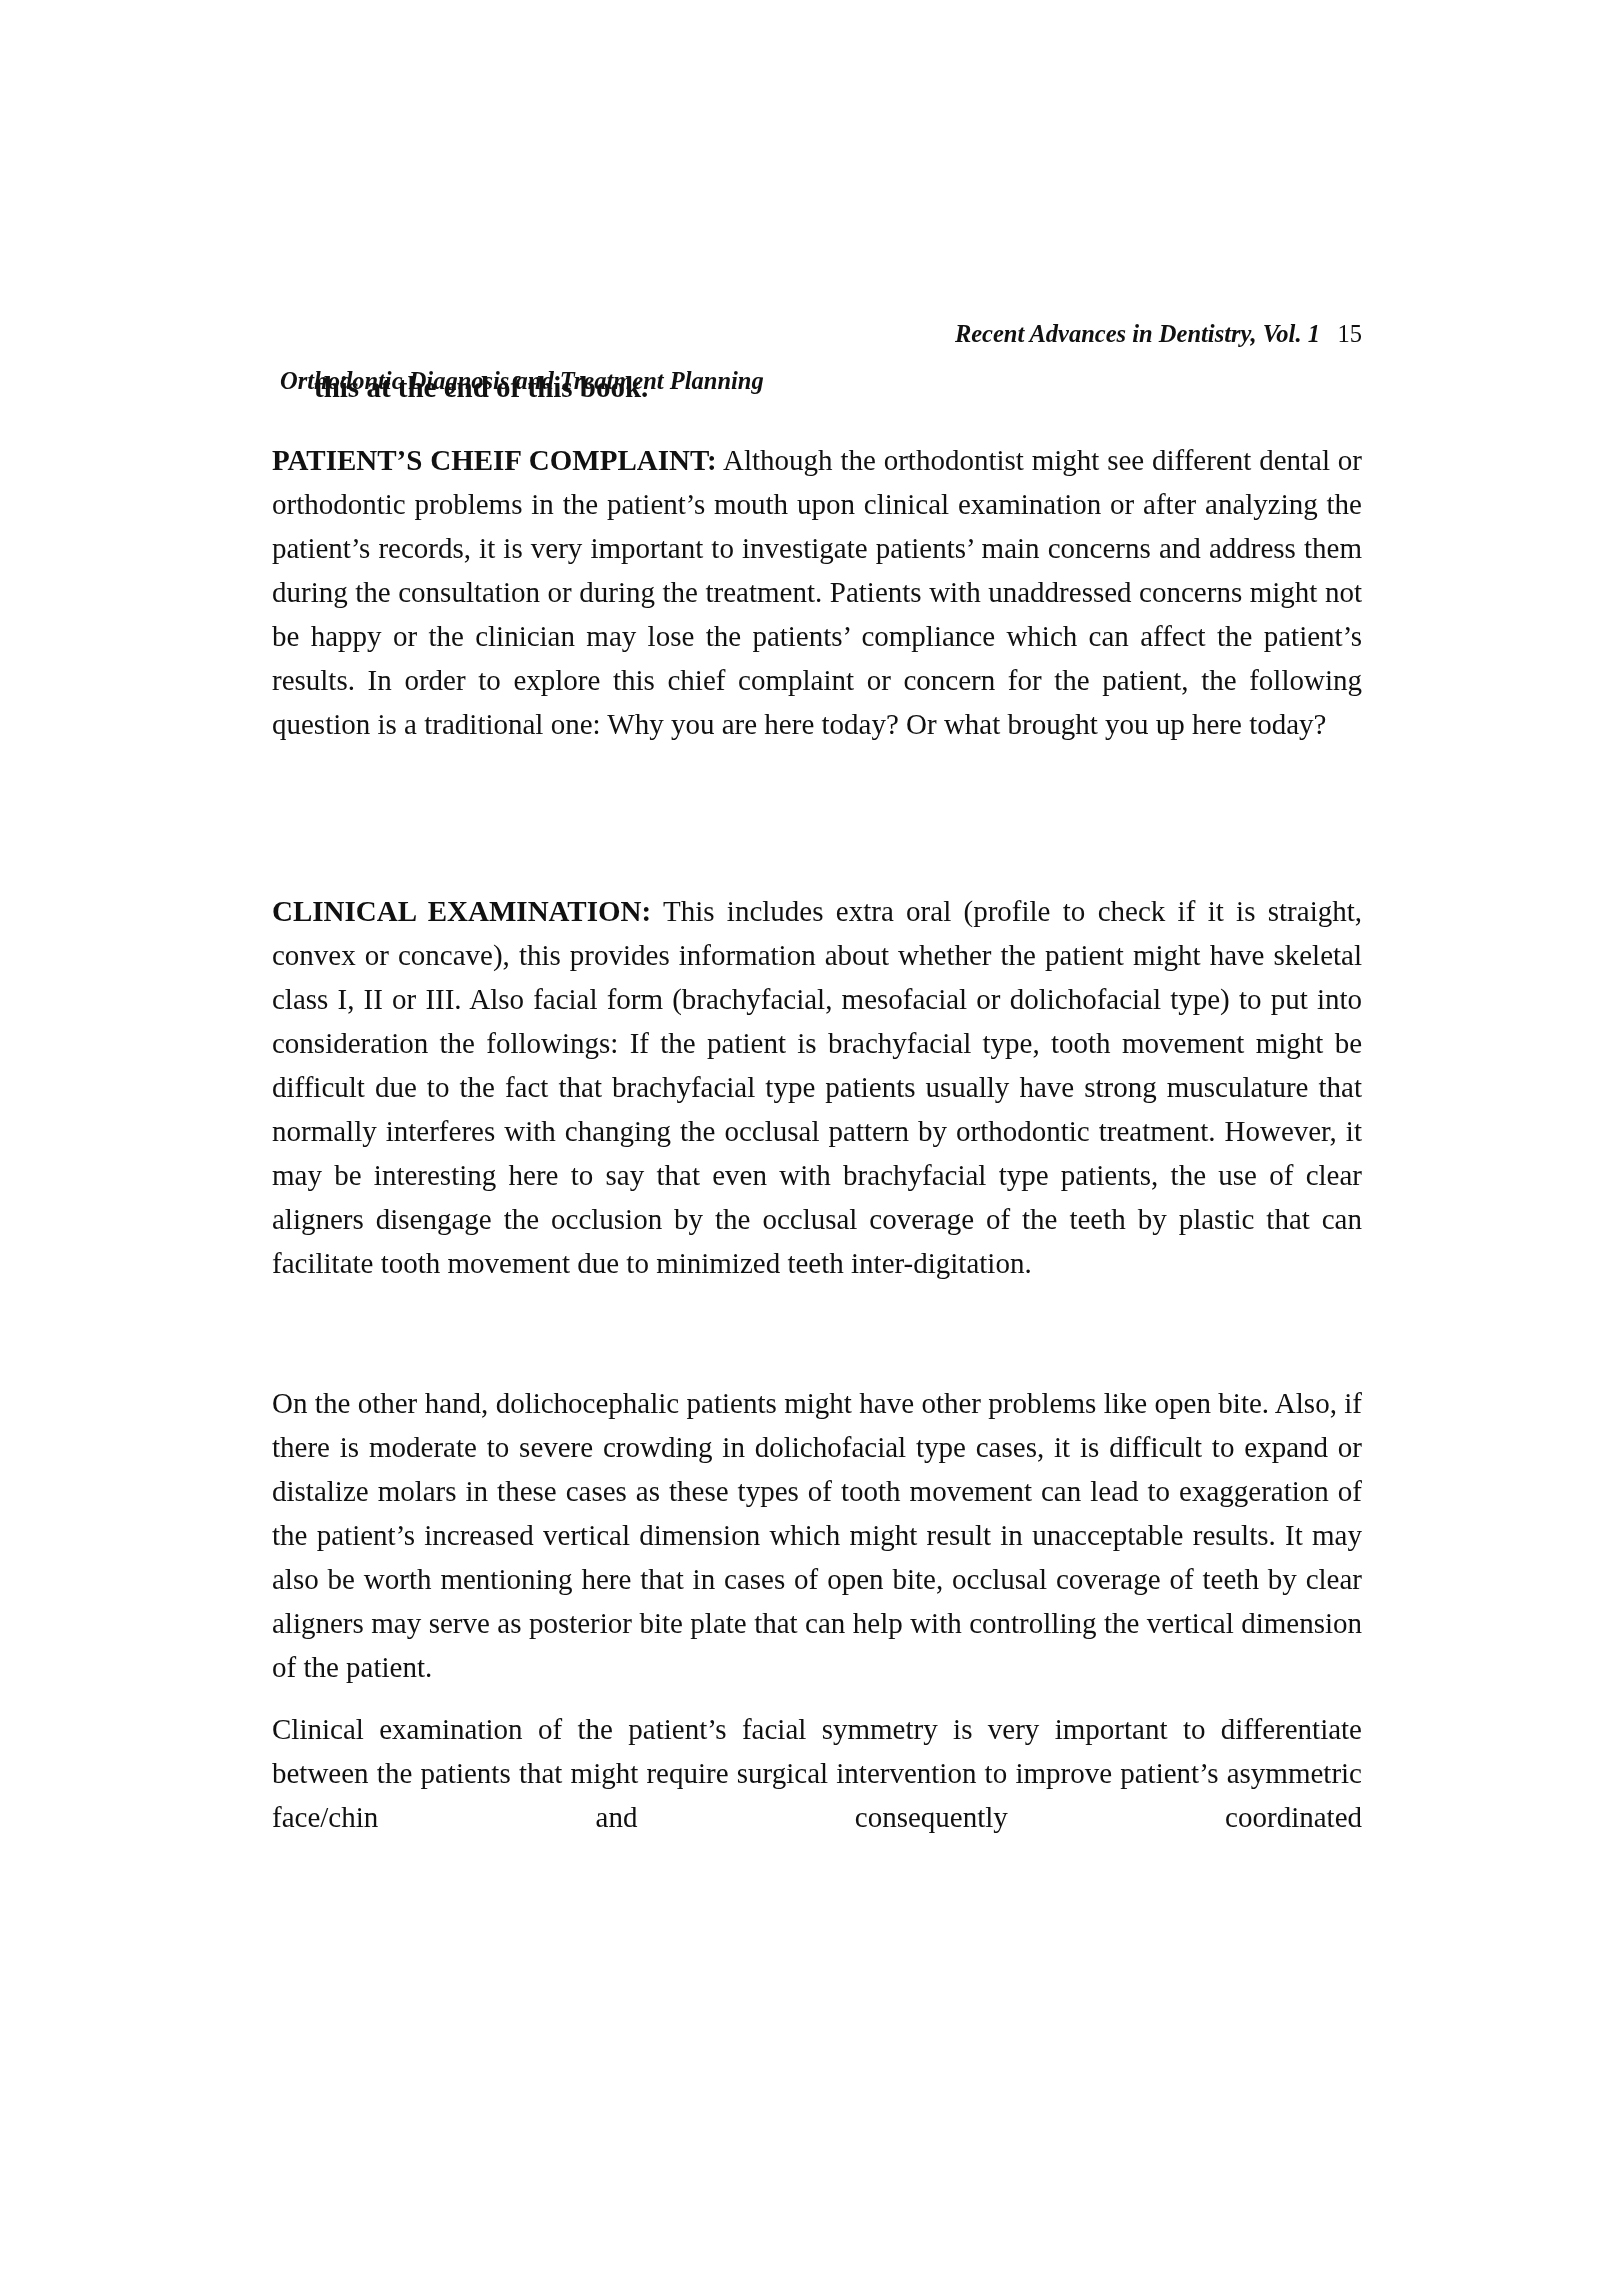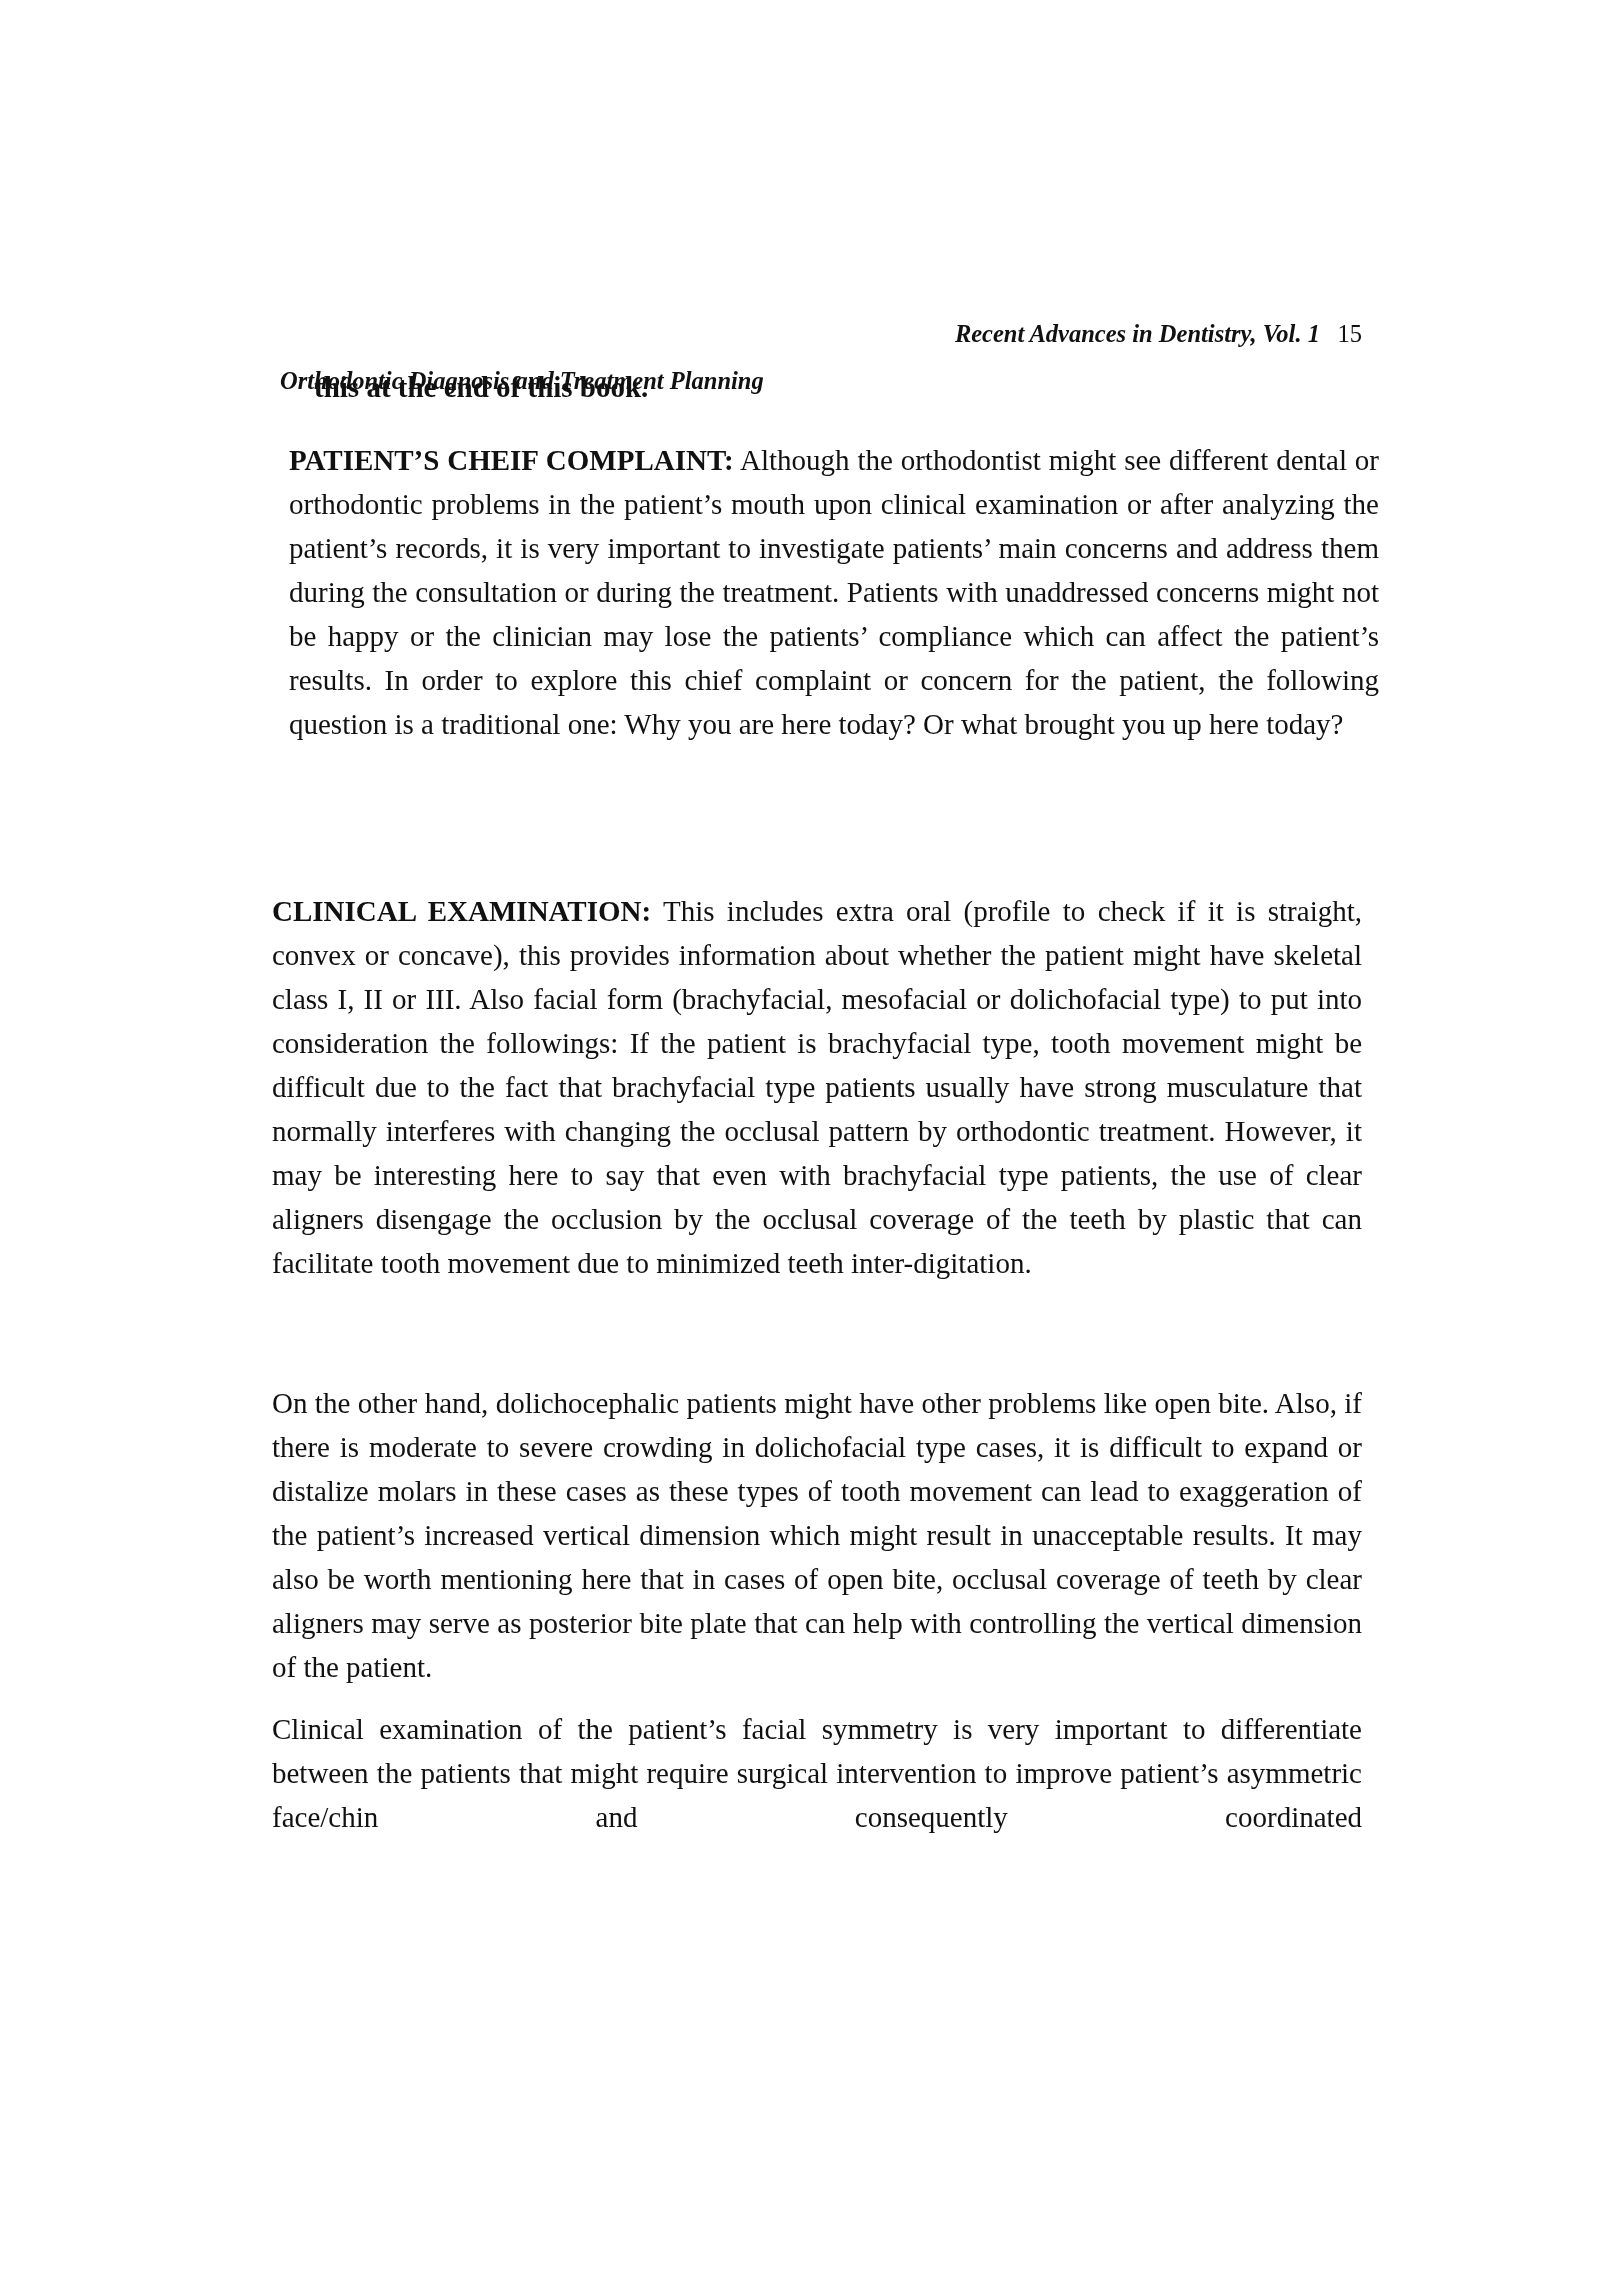--- a/index.html
+++ b/index.html
@@ -54,21 +54,21 @@
     .continuation {
       top: 365px;
       left: 314px;
       width: 1049px;
       font-weight: bold;
     }
     p {
       margin: 0;
       text-align: justify;
     }
-    .p1 { top: 438px; margin-left: 17px; }
+    .p1 { top: 438px; }
     .p2 { top: 889px; }
     .p3 { top: 1381px; }
     .p4 { top: 1691px; }
     .p4 p {
       text-align-last: justify;
       margin-top: 16px;
     }
     .lead {
       font-weight: bold;
     }

